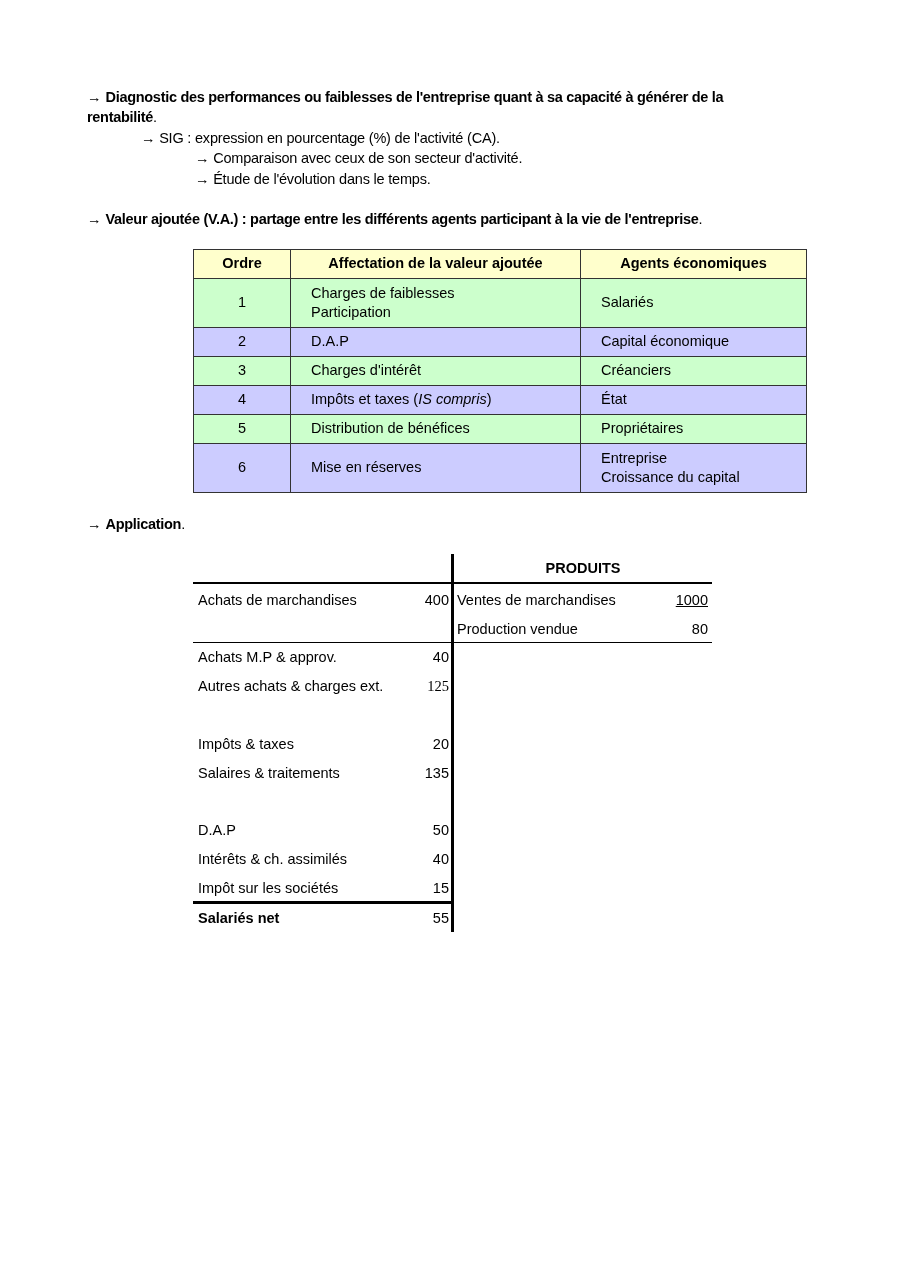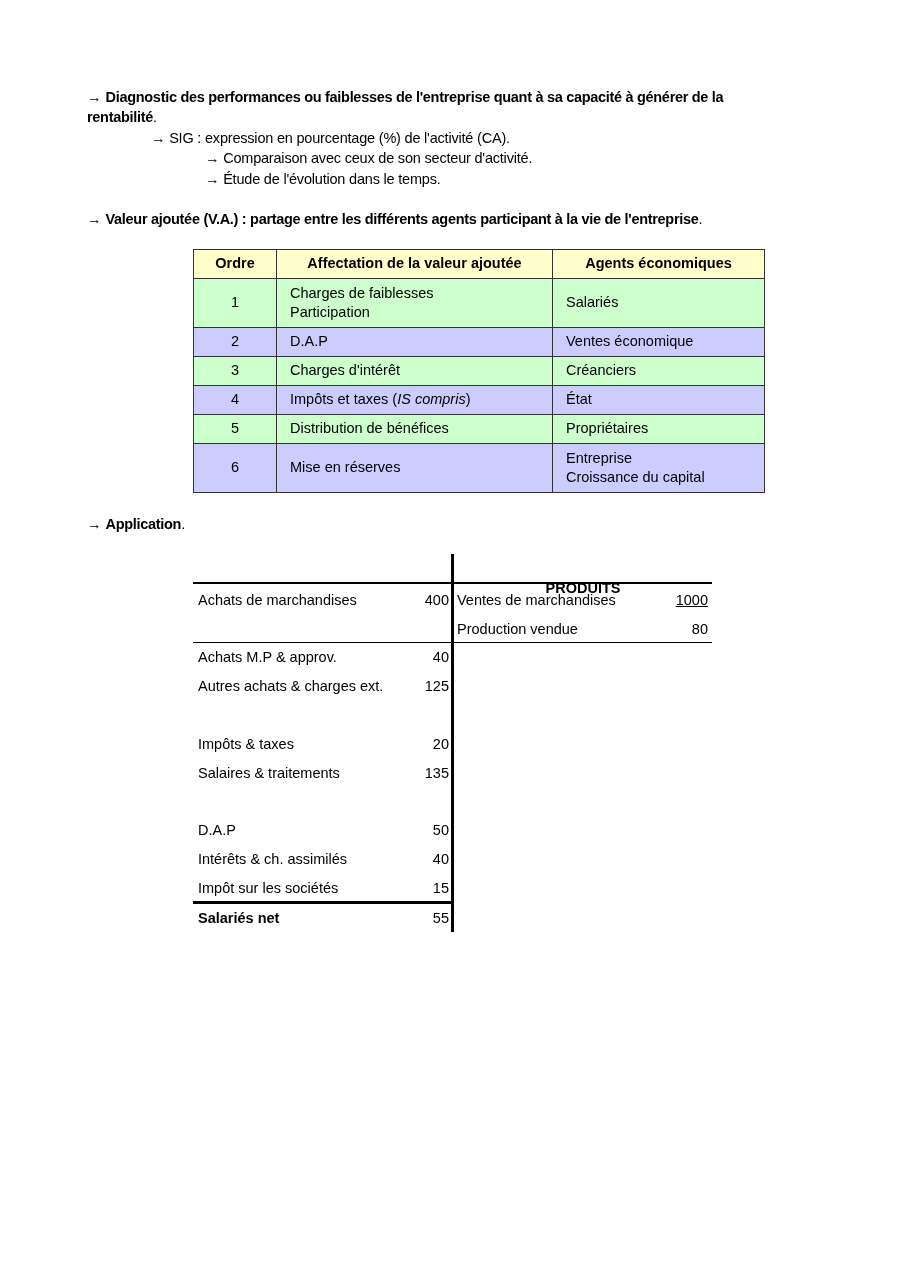--- a/index.html
+++ b/index.html
@@ -1,25 +1,25 @@
 <!DOCTYPE html>
 <html><head>
   <meta charset="utf-8">
   <style>
     html, body { margin: 0; padding: 0; background: #ffffff; }
     body { width: 905px; height: 1280px; position: relative; overflow: hidden;
            font-family: "Liberation Sans", sans-serif; color: #000; font-size: 14.5px; }
     .line { position: absolute; left: 87px; white-space: nowrap; line-height: 20px; }
     .b { font-weight: bold; letter-spacing: -0.3px; }
-    .n { letter-spacing: -0.2px; margin-left: 10px; }
+    .n { letter-spacing: -0.2px; }
 
     
     table.va { position: absolute; left: 193px; top: 249px; border-collapse: collapse;
                font-size: 14.5px; }
-    table.va td, table.va th { border: 1px solid #333; padding: 0 13px; line-height: 19.5px; }
+    table.va td, table.va th { border: 1px solid #333; padding: 0 20px; line-height: 19.5px; }
     table.va th { background: #FFFFCC; font-weight: bold; height: 28px; text-align: center; }
     table.va tr.g td { background: #CCFFCC; }
     table.va tr.p td { background: #CCCCFF; }
     table.va td.c0 { width: 56px; text-align: center; }
     table.va td.c1 { width: 249px; }
     table.va td.c2 { width: 185px; }
     table.va tr.r1 td { height: 28px; }
     table.va tr.r2 td { height: 48px; }
 
     
@@ -62,21 +62,21 @@
     <td class="c0">1</td>
     <td class="c1">
       <div>Charges de faiblesses</div>
       <div>Participation</div>
     </td>
     <td class="c2">Salariés</td>
   </tr>
   <tr class="p r1">
     <td class="c0">2</td>
     <td class="c1">D.A.P</td>
-    <td class="c2">Ventes économique</td>
+    <td class="c2">Capital économique</td>
   </tr>
   <tr class="g r1">
     <td class="c0">3</td>
     <td class="c1">Charges d'intérêt</td>
     <td class="c2">Créanciers</td>
   </tr>
   <tr class="p r1">
     <td class="c0">4</td>
     <td class="c1"><span>Impôts et taxes (</span><i>IS compris</i><span>)</span></td>
     <td class="c2">État</td>
@@ -101,33 +101,33 @@
   <span>→</span>
   <span class="b">Application</span><span>.</span>
 </div>
 
 <div class="app">
   <div class="vline"></div>
   <div class="hthick"></div>
   <div class="hthin"></div>
   <div class="hbene"></div>
 
-  <div class="hdr" style="left:261px; width:258px;margin-top:20px;">PRODUITS</div>
+  <div class="hdr" style="left:261px; width:258px;">PRODUITS</div>
 
   <div class="row" style="top:36px; left:0; width:258px;">
     <span class="lbl">Achats de marchandises</span>
     <span class="val" style="right:2px;">400</span>
   </div>
   <div class="row" style="top:93px; left:0; width:258px;">
     <span class="lbl">Achats M.P &amp; approv.</span>
     <span class="val" style="right:2px;">40</span>
   </div>
   <div class="row" style="top:122px; left:0; width:258px;">
     <span class="lbl">Autres achats &amp; charges ext.</span>
-    <span class="val" style="right:2px;">125</span>
+    <span class="val" style="right:2px;font-family:Liberation Serif, serif;">125</span>
   </div>
   <div class="row" style="top:180px; left:0; width:258px;">
     <span class="lbl">Impôts &amp; taxes</span>
     <span class="val" style="right:2px;">20</span>
   </div>
   <div class="row" style="top:209px; left:0; width:258px;">
     <span class="lbl">Salaires &amp; traitements</span>
     <span class="val" style="right:2px;">135</span>
   </div>
   <div class="row" style="top:266px; left:0; width:258px;">

